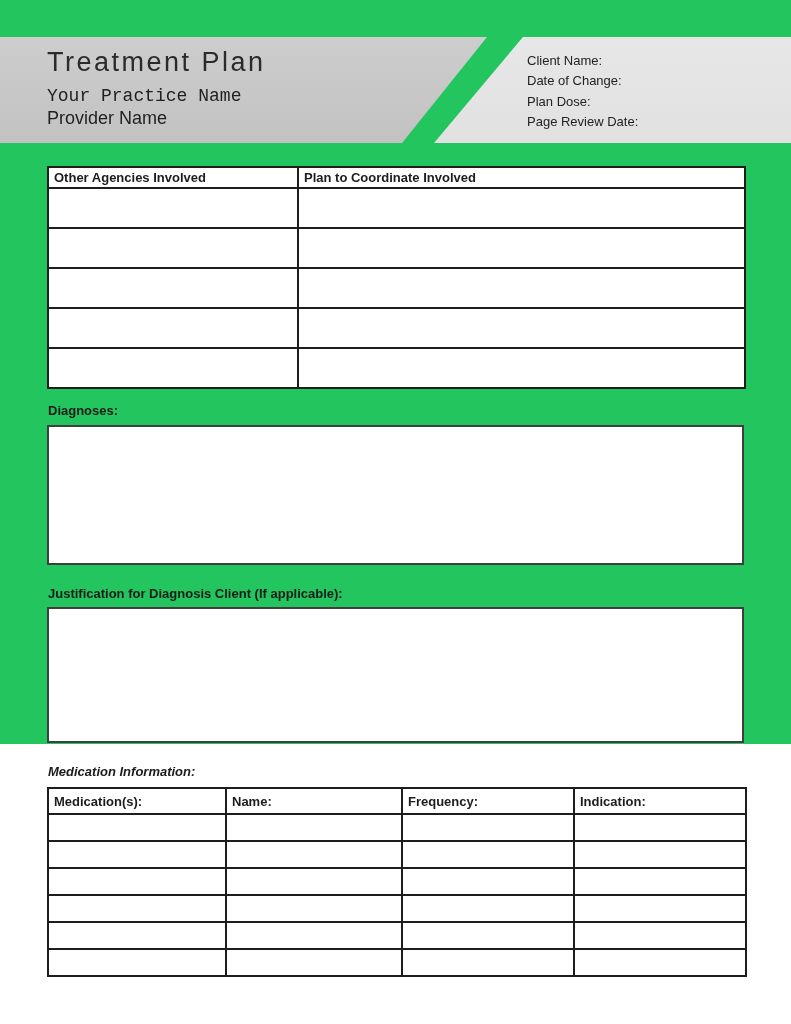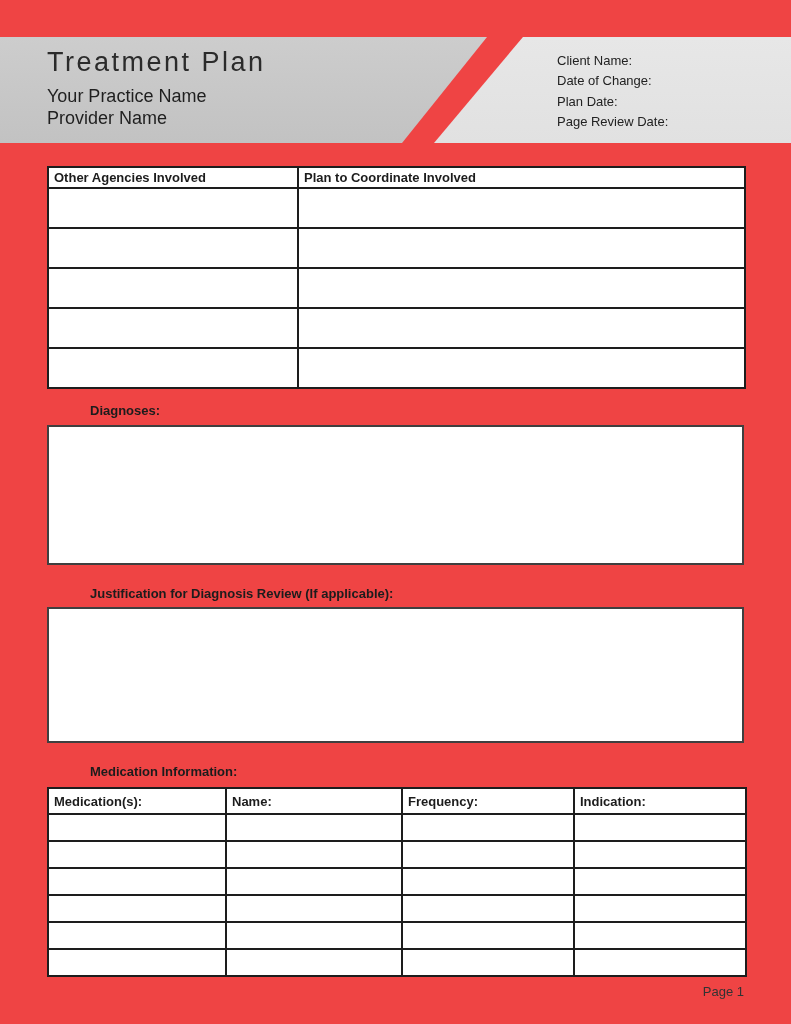--- a/index.html
+++ b/index.html
@@ -4,54 +4,54 @@
 <style>
   * { margin:0; padding:0; box-sizing:border-box; }
   html,body { background:#ffffff; }
   body {
     width:791px; height:1024px;
     font-family:"Liberation Sans", sans-serif;
     color:#1d1d1d;
     position:relative;
     overflow:hidden;
   }
-  .page { position:absolute; inset:0; width:791px; height:1024px; background:#ef4444; }
+  .page { position:absolute; inset:0; width:791px; height:744px; background:#22c55e; }
 
   
   .header-band { position:absolute; left:0; top:37px; width:791px; height:106px; }
   .band-dark {
     position:absolute; inset:0;
     background:linear-gradient(180deg,#cdcdcd 0%,#c2c2c2 100%);
     clip-path:polygon(0 0, 487px 0, 402px 106px, 0 106px);
   }
   .band-light {
     position:absolute; inset:0;
     background:linear-gradient(180deg,#e7e7e7 0%,#e1e1e1 100%);
     clip-path:polygon(523px 0, 791px 0, 791px 106px, 434px 106px);
   }
   .doc-title {
     position:absolute; left:47px; top:12px;
     font-size:27px; letter-spacing:2.5px; font-weight:400;
     color:#2b2b2b; line-height:1;
   }
   .practice-name {
     position:absolute; left:47px; top:50px;
-    font-size:18px; color:#1f1f1f; line-height:1.1;
+    font-size:18px; color:#1f1f1f; line-height:1.1;font-family:Liberation Mono, monospace;
   }
   .provider-name {
     position:absolute; left:47px; top:72px;
     font-size:18px; color:#1f1f1f; line-height:1.1;
   }
   .client-info { position:absolute; left:527px; top:14px; }
-  .client-line { font-size:13px; color:#222; height:20.3px; line-height:20.3px;margin-left:30px; }
+  .client-line { font-size:13px; color:#222; height:20.3px; line-height:20.3px; }
 
   
   .section-label {
     position:absolute; left:48px;
-    font-size:13px; font-weight:bold; color:#1c1c1c; line-height:1.1;margin-left:42px;
+    font-size:13px; font-weight:bold; color:#1c1c1c; line-height:1.1;
   }
 
   
   table {
     position:absolute; left:47px;
     border-collapse:collapse; table-layout:fixed;
     background:#fff;
   }
   th, td { border:2px solid #1d1d1d; }
   th {
@@ -68,21 +68,21 @@
 
   
   .fill-box {
     position:absolute; left:47px; width:697px;
     border:2px solid #3f3f3f; background:#fff;
   }
   .diagnoses-label { top:404px; }
   .diagnoses-box { top:425px; height:140px; }
   .justification-label { top:587px; }
   .justification-box { top:607px; height:136px; }
-  .medication-label { top:765px; }
+  .medication-label { top:765px;font-style:italic; }
 
   
   .page-number {
     position:absolute; top:984px; left:47px; width:697px;
     text-align:right; font-size:13px; color:#333;
   }
 </style>
 </head>
 <body>
 
@@ -90,21 +90,21 @@
 
   <div class="header-band">
     <div class="band-dark"></div>
     <div class="band-light"></div>
     <div class="doc-title">Treatment Plan</div>
     <div class="practice-name">Your Practice Name</div>
     <div class="provider-name">Provider Name</div>
     <div class="client-info">
       <div class="client-line">Client Name:</div>
       <div class="client-line">Date of Change:</div>
-      <div class="client-line">Plan Date:</div>
+      <div class="client-line">Plan Dose:</div>
       <div class="client-line">Page Review Date:</div>
     </div>
   </div>
 
   <table class="agencies-table">
     <colgroup>
         <col style="width:250px">
         <col style="width:447px">
       </colgroup>
     <thead>
@@ -133,21 +133,21 @@
         <tr>
           <td></td>
           <td></td>
         </tr>
       </tbody>
   </table>
 
   <div class="section-label diagnoses-label">Diagnoses:</div>
   <div class="fill-box diagnoses-box"></div>
 
-  <div class="section-label justification-label">Justification for Diagnosis Review (If applicable):</div>
+  <div class="section-label justification-label">Justification for Diagnosis Client (If applicable):</div>
   <div class="fill-box justification-box"></div>
 
   <div class="section-label medication-label">Medication Information:</div>
   <table class="medication-table">
     <colgroup>
         <col style="width:178px">
         <col style="width:176px">
         <col style="width:172px">
         <col style="width:172px">
       </colgroup>
@@ -192,15 +192,14 @@
         </tr>
         <tr>
           <td></td>
           <td></td>
           <td></td>
           <td></td>
         </tr>
       </tbody>
   </table>
 
-  <div class="page-number">Page 1</div>
 
 </div>
 
 </body></html>

